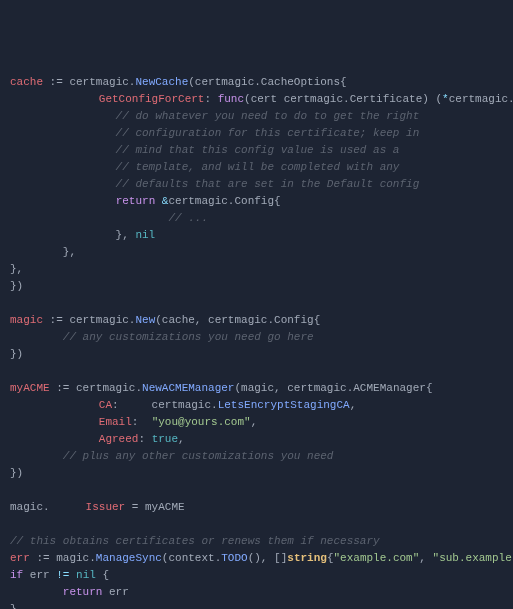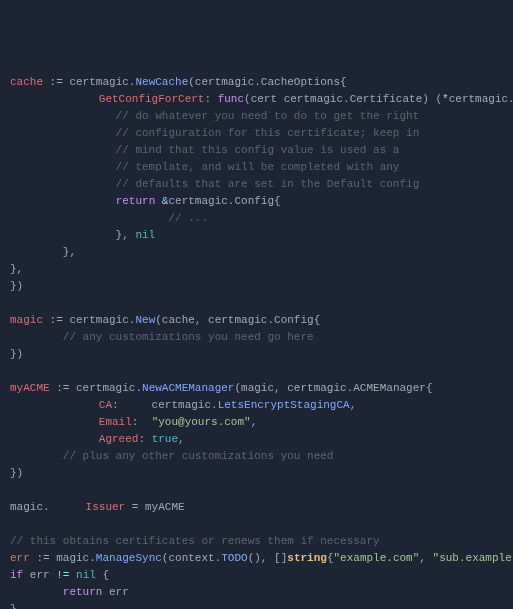--- a/index.html
+++ b/index.html
@@ -10,21 +10,21 @@
       line-height: 1.55;
       color: #a2aab8;
       padding: 6px 10px;
       width: 513px;
       white-space: pre;
       overflow: hidden;
     }
     .tok { display: inline; }
     .kw { color: #c792ea; }
     .str { color: #a2c890; }
-    .com { color: #5c6370; }
+    .com { color: #5c6370; font-style: italic; }
     .fn { color: #82aaff; margin-top: 8px; }
     .id { color: #e06c75; }
     .lit { color: #56b6c2; }
     .pkg { color: #a2aab8; }
     .op { color: #89ddff; }
     .field { color: #e06c75; padding-left: 36px; }
     .type { color: #e5c07b; font-weight: bold; }
     .line { display: block; height: 17px; }
   </style>
 </head>

